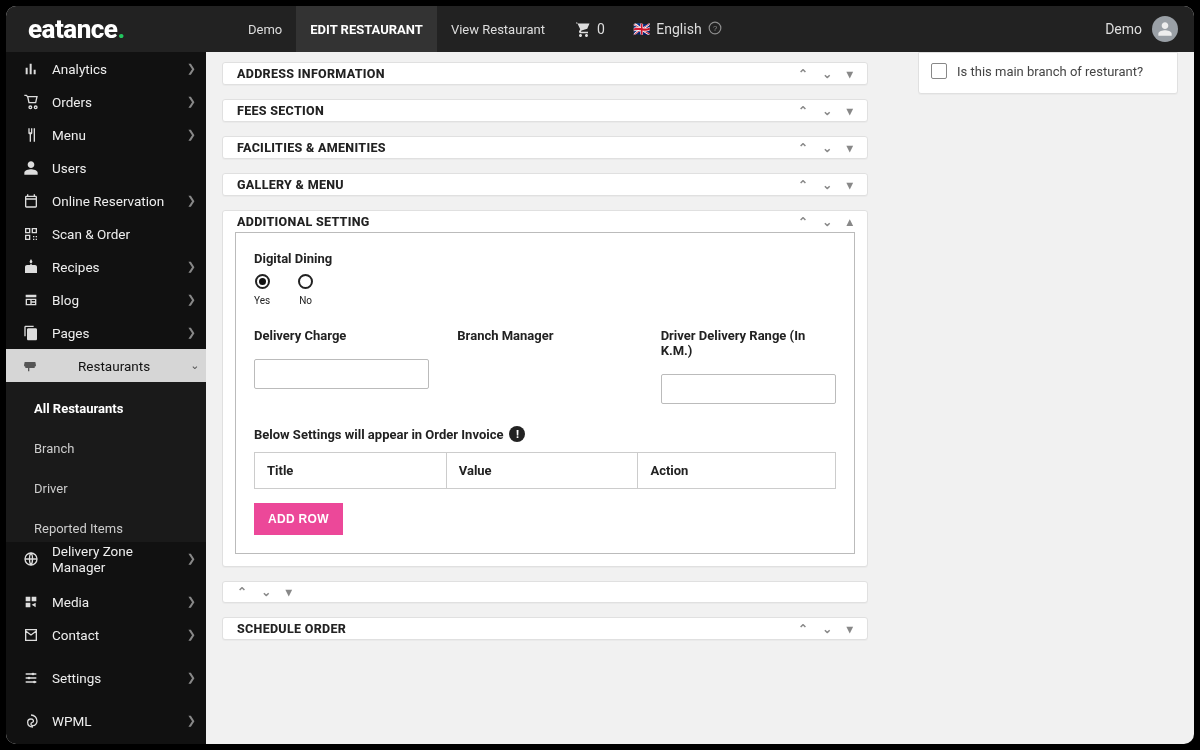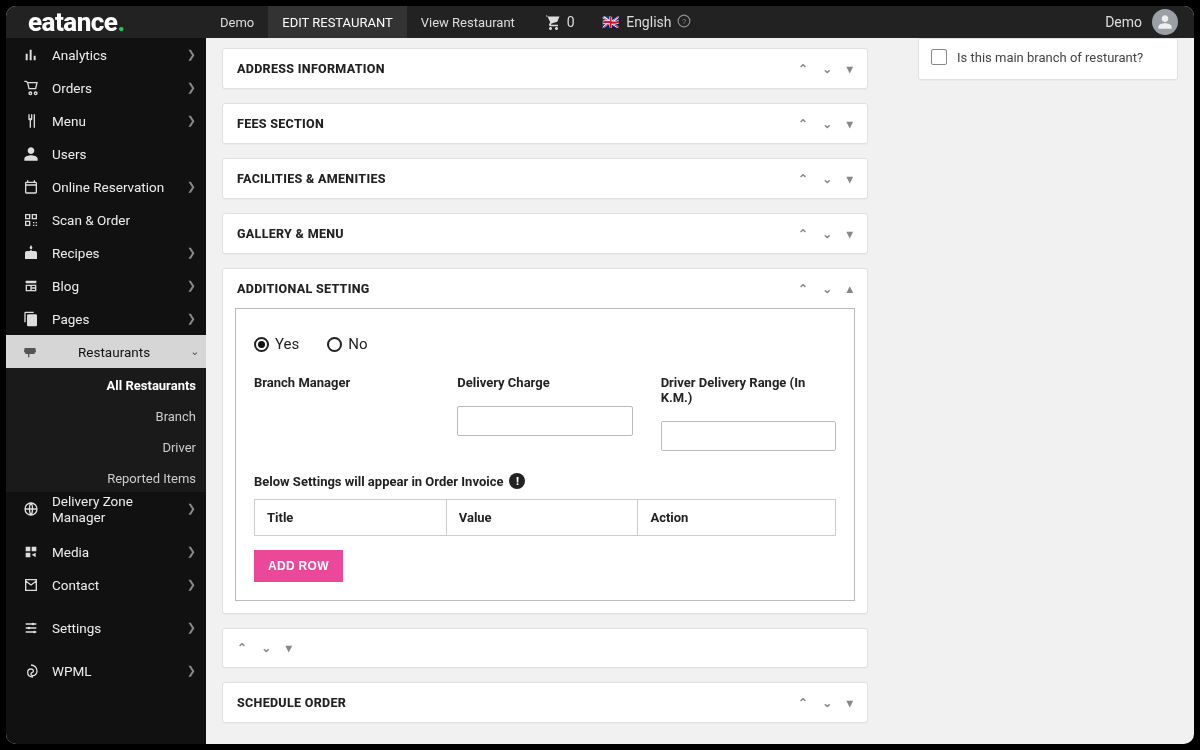--- a/index.html
+++ b/index.html
@@ -30,25 +30,26 @@
     position: absolute;
     top: 6px; left: 6px; right: 6px; bottom: 6px;
     background: var(--body-bg);
     border-radius: 10px;
     overflow: hidden;
     display: flex;
     flex-direction: column;
   }
   
   .topbar {
-    height: 32px;
+    height: 46px;
     background: var(--topbar-bg);
     display: flex;
     align-items: stretch;
     color: #ddd;
+    gap: 28px;
   }
   .logo {
     width: 200px;
     display: flex;
     align-items: center;
     padding-left: 22px;
     font-size: 26px;
     font-weight: 800;
     letter-spacing: -0.5px;
     color: #fff;
@@ -62,21 +63,21 @@
     display: flex;
     align-items: center;
     padding: 0 14px;
     font-size: 13px;
     color: #ddd;
     cursor: pointer;
   }
   .topnav-item.active {
     background: #333;
     color: #fff;
-    font-weight: 400;
+    font-weight: 700;
   }
   .topnav-cart {
     display: flex; align-items: center; gap: 6px;
     padding: 0 14px;
   }
   .topnav-lang {
     display: flex; align-items: center; gap: 6px;
     padding: 0 14px;
   }
   .flag { font-size: 14px; }
@@ -124,25 +125,24 @@
   .side-item.selected {
     background: var(--sidebar-selected-bg);
     color: var(--sidebar-selected-text);
     gap: 40px;
   }
   .side-item.selected .icon, .side-item.selected .chev { color: #555; }
   .side-sub {
     background: #1a1a1a;
   }
   .side-sub-item {
-    padding: 10px 10px 6px 28px;
+    padding: 19px 10px 6px 28px;
     font-size: 13px;
     color: #ccc;
     cursor: pointer;
-    text-align: right;
   }
   .side-sub-item.active {
     font-weight: 700;
     color: #fff;
   }
   .side-item svg { width: 16px; height: 16px; fill: currentColor; }
 
   
   .main {
     flex: 1;
@@ -158,21 +158,21 @@
   .panel {
     background: var(--panel-bg);
     border: 1px solid var(--panel-border);
     border-radius: 3px;
     margin-bottom: 14px;
     box-shadow: 0 1px 1px rgba(0,0,0,0.03);
   }
   .panel-head {
     display: flex;
     align-items: center;
-    padding: 12px 14px;
+    padding: 3px 14px;
     font-weight: 800;
     font-size: 12.5px;
     letter-spacing: 0.3px;
     color: #222;
   }
   .panel-head .title { flex: 1; }
   .panel-controls {
     display: flex;
     gap: 14px;
     color: #888;
@@ -213,21 +213,22 @@
     margin-bottom: 8px;
   }
   .radio-row {
     display: flex;
     gap: 28px;
     margin-bottom: 22px;
     margin-top: 8px;
   }
   .radio-opt {
     display: flex; align-items: center; gap: 6px;
-    font-size: 15px;
+    font-size: 10px;
+    flex-direction: column;
   }
   .radio {
     width: 15px; height: 15px;
     border: 2px solid #222;
     border-radius: 50%;
     display: flex; align-items: center; justify-content: center;
   }
   .radio.filled::after {
     content: "";
     width: 7px; height: 7px;
@@ -556,38 +557,39 @@
         <div class="panel">
           <div class="panel-head">
             <span class="title">ADDITIONAL SETTING</span>
             <div class="panel-controls">
               <span>⌃</span>
               <span>⌄</span>
               <span>▴</span>
             </div>
           </div>
           <div class="panel-body">
+            <div class="form-label">Digital Dining</div>
             <div class="radio-row">
               <label class="radio-opt">
                 <span class="radio filled"></span>
                 <span>Yes</span>
               </label>
               <label class="radio-opt">
                 <span class="radio"></span>
                 <span>No</span>
               </label>
             </div>
 
             <div class="field-row">
               <div class="field">
-                <div class="form-label">Branch Manager</div>
+                <div class="form-label">Delivery Charge</div>
+                <input class="field-input" style="">
               </div>
               <div class="field">
-                <div class="form-label">Delivery Charge</div>
-                <input class="field-input" style="">
+                <div class="form-label">Branch Manager</div>
               </div>
               <div class="field">
                 <div class="form-label">Driver Delivery Range (In K.M.)</div>
                 <input class="field-input" style="">
               </div>
             </div>
 
             <div class="inline-label">
               <span>Below Settings will appear in Order Invoice</span>
               <span class="help-dot">!</span>

